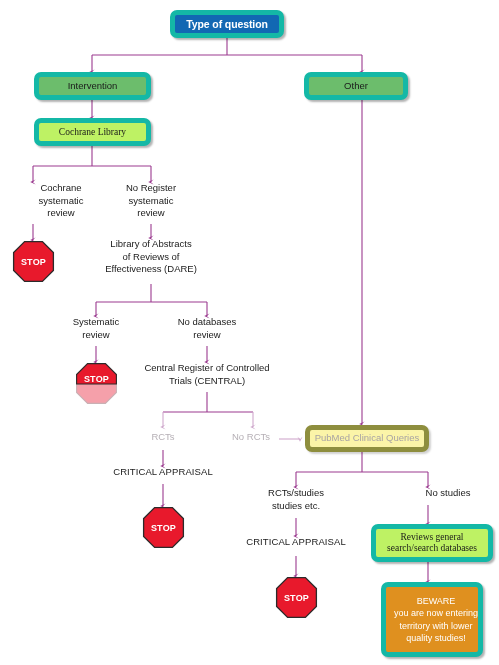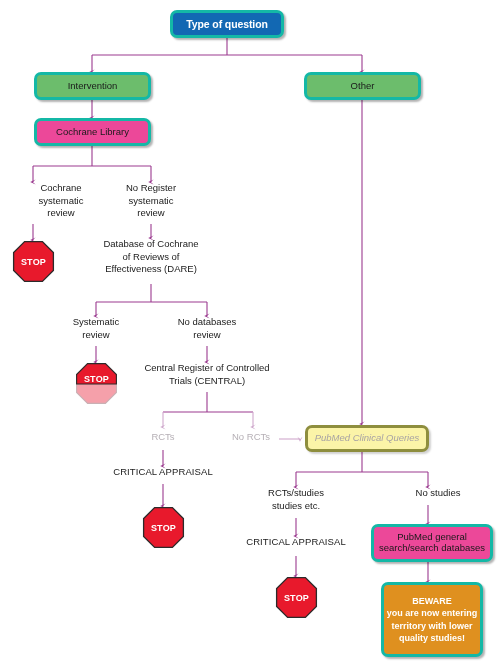--- a/index.html
+++ b/index.html
@@ -24,21 +24,21 @@
     width: 499px;
     height: 665px;
     pointer-events: none;
   }
 
   
   .node-box {
     position: absolute;
     box-sizing: border-box;
     border-radius: 7px;
-    border: 3px solid #14b8a6;
+    border: 5px solid #14b8a6;
     display: flex;
     align-items: center;
     justify-content: center;
     text-align: center;
     line-height: 1.15;
     box-shadow: 2px 2px 2px rgba(0,0,0,0.30);
     z-index: 3;
   }
   .box-blue {
     background: #1268b3;
@@ -46,37 +46,39 @@
     font-weight: bold;
     font-size: 10.5px;
     letter-spacing: -0.1px;
   }
   .box-green {
     background: #6cbd6c;
     color: #1a1a1a;
     font-size: 9.5px;
   }
   .box-yellow {
-    background: #ec4899;
+    background: #bef264;
     color: #1a1a1a;
     font-size: 9.5px;
+    font-family: Liberation Serif, serif;
   }
   .box-yellow-faded {
     background: #fbf4a8;
     color: #a8a3a3;
     border-color: #8e8e3e;
     font-size: 9.5px;
     box-shadow: 2px 2px 2px rgba(0,0,0,0.18);
   }
   .box-orange {
     background: #df901f;
     color: #ffffff;
     font-size: 9px;
-    font-weight: bold;
+    font-weight: normal;
     line-height: 1.35;
+    justify-content: flex-end;
   }
 
   
   .text-label {
     position: absolute;
     text-align: center;
     color: #1a1a1a;
     font-size: 9.5px;
     line-height: 1.32;
     z-index: 3;
@@ -181,35 +183,35 @@
   </svg>
 
   <div class="node-box box-blue" style="left:170px; top:10px; width:114px; height:28px;">
     <span>Type of question</span>
   </div>
 
   <div class="node-box box-green" style="left:34px; top:72px; width:117px; height:28px;">
     <span>Intervention</span>
   </div>
 
-  <div class="node-box box-green" style="left:304px; top:72px; width:117px; height:28px;">
+  <div class="node-box box-green" style="left:304px; top:72px; width:104px; height:28px;">
     <span>Other</span>
   </div>
 
   <div class="node-box box-yellow" style="left:34px; top:118px; width:117px; height:28px;">
     <span>Cochrane Library</span>
   </div>
 
-  <div class="node-box box-yellow-faded" style="left:305px; top:425px; width:124px; height:27px;font-style:italic;">
+  <div class="node-box box-yellow-faded" style="left:305px; top:425px; width:124px; height:27px;">
     <span>PubMed Clinical Queries</span>
   </div>
 
   <div class="node-box box-yellow" style="left:371px; top:524px; width:122px; height:38px;">
     <span>
-      <span>PubMed general</span><br>
+      <span>Reviews general</span><br>
       <span>search/search databases</span>
     </span>
   </div>
 
   <div class="node-box box-orange" style="left:381px; top:582px; width:102px; height:75px;">
     <span>
       <span>BEWARE</span><br>
       <span>you are now entering</span><br>
       <span>territory with lower</span><br>
       <span>quality studies!</span>
@@ -222,21 +224,21 @@
     <span>review</span>
   </div>
 
   <div class="text-label" style="left:108px; top:182px; width:86px;">
     <span>No Register</span><br>
     <span>systematic</span><br>
     <span>review</span>
   </div>
 
   <div class="text-label" style="left:88px; top:238px; width:126px;">
-    <span>Database of Cochrane</span><br>
+    <span>Library of Abstracts</span><br>
     <span>of Reviews of</span><br>
     <span>Effectiveness (DARE)</span>
   </div>
 
   <div class="text-label" style="left:58px; top:316px; width:76px;">
     <span>Systematic</span><br>
     <span>review</span>
   </div>
 
   <div class="text-label" style="left:163px; top:316px; width:88px;">
@@ -259,21 +261,21 @@
 
   <div class="text-label text-caps" style="left:96px; top:466px; width:134px;">
     <span>CRITICAL APPRAISAL</span>
   </div>
 
   <div class="text-label" style="left:251px; top:487px; width:90px;">
     <span>RCTs/studies</span><br>
     <span>studies etc.</span>
   </div>
 
-  <div class="text-label" style="left:404px; top:487px; width:68px;">
+  <div class="text-label" style="left:414px; top:487px; width:68px;">
     <span>No studies</span>
   </div>
 
   <div class="text-label text-caps" style="left:229px; top:536px; width:134px;">
     <span>CRITICAL APPRAISAL</span>
   </div>
 
   <div class="stop-sign" style="left:12px; top:240px; width:43px; height:43px;">
     <svg width="43" height="43" viewBox="0 0 43 43">
       <polygon points="12.6,1.6 30.4,1.6 41.4,12.6 41.4,30.4 30.4,41.4 12.6,41.4 1.6,30.4 1.6,12.6" fill="#e8192c" stroke="#2b2b2b" stroke-width="1.3"></polygon>

